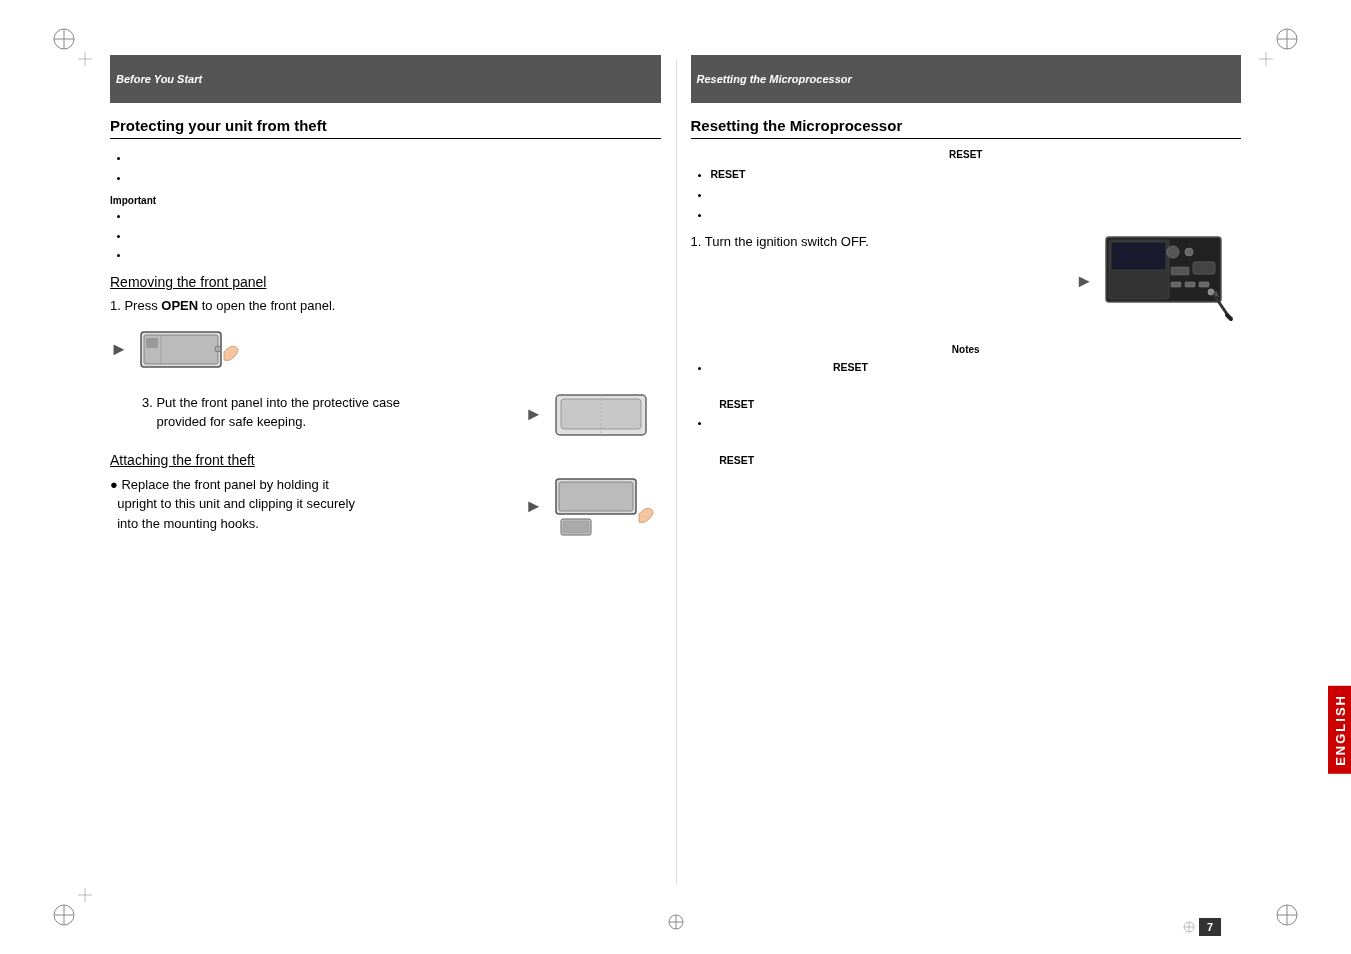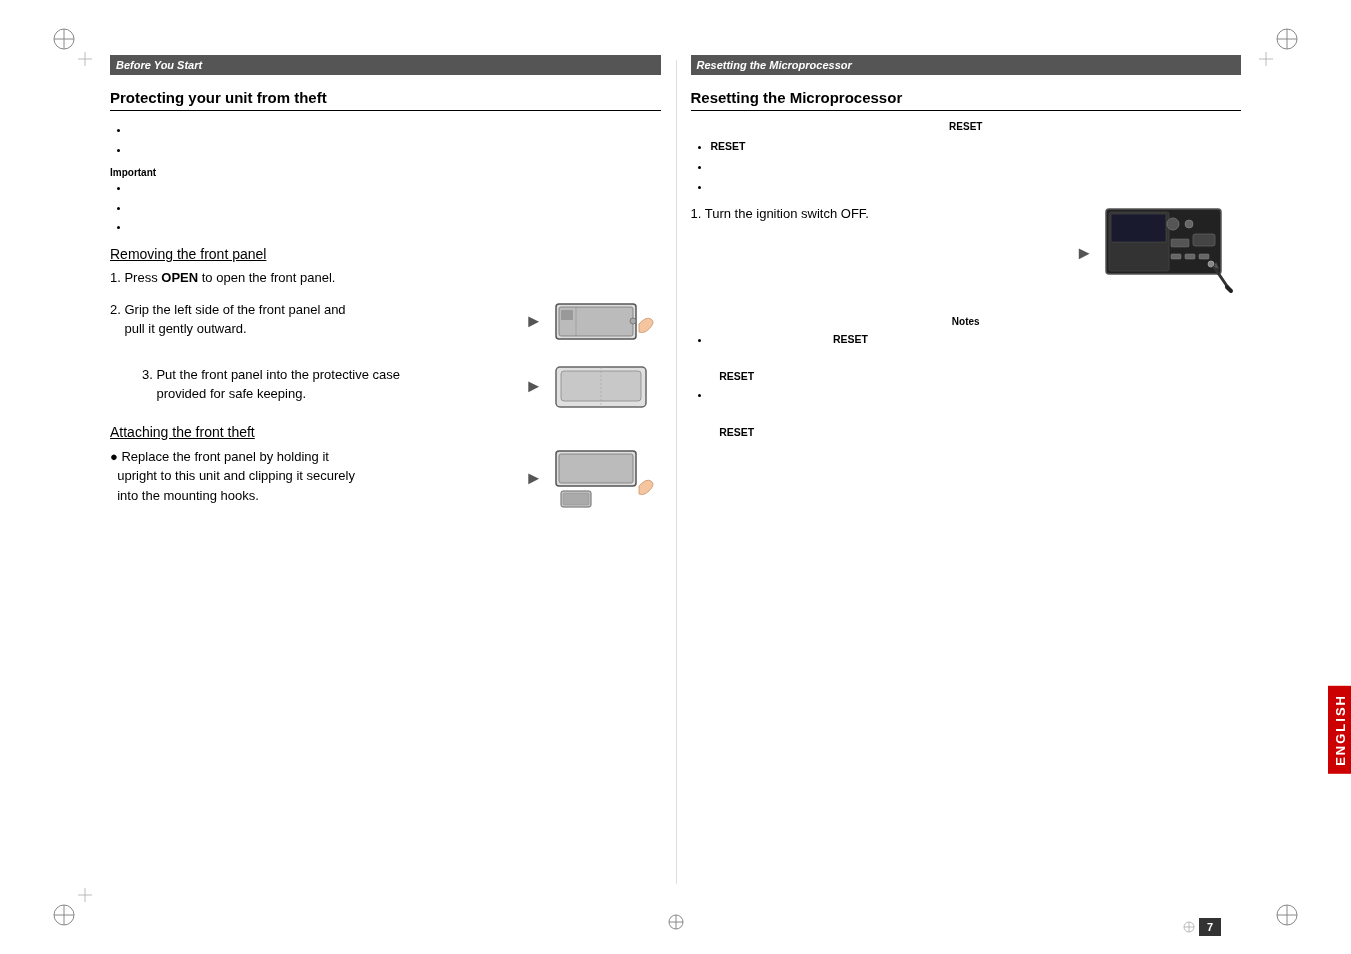--- a/index.html
+++ b/index.html
@@ -52,21 +52,21 @@
     
     .right-col {
       flex: 1;
       position: relative;
     }
 
     
     .section-header {
       background: #555;
       color: #fff;
-      padding: 4px 6px;
+      padding: 18px 6px;
       font-size: 11px;
       font-weight: bold;
       font-style: italic;
       margin-bottom: 8px;
     }
 
     .section-title {
       font-size: 15px;
       font-weight: bold;
       margin-bottom: 4px;
@@ -273,23 +273,20 @@
         <li>&nbsp;</li>
         <li>&nbsp;</li>
         <li>&nbsp;</li>
       </ul>
 
       <div class="subsection-title">Removing the front panel</div>
 
       <div class="step">1. Press <span class="bold-text">OPEN</span> to open the front panel.</div>
 
       <div class="illustration">
-        <div style="flex:1;">
-          <div class="step">2. Grip the left side of the front panel and<br>&nbsp;&nbsp;&nbsp;&nbsp;pull it gently outward.</div>
-        </div>
         <div class="arrow-right">►</div>
 
         <svg class="device-img" viewBox="0 0 110 55">
           <rect x="5" y="10" width="80" height="35" rx="3" fill="#ddd" stroke="#555" stroke-width="1.5"></rect>
           <rect x="8" y="13" width="74" height="29" rx="2" fill="#bbb" stroke="#777" stroke-width="0.8"></rect>
           <line x1="25" y1="13" x2="25" y2="42" stroke="#888" stroke-width="0.5"></line>
           <rect x="10" y="16" width="12" height="10" rx="1" fill="#999"></rect>
           <circle cx="82" cy="27" r="3" fill="#aaa" stroke="#666" stroke-width="0.7"></circle>
 
           <path d="M88 30 Q95 22 100 25 Q105 28 98 35 Q93 40 88 38Z" fill="#f5c5a0" stroke="#c8956a" stroke-width="0.8"></path>

